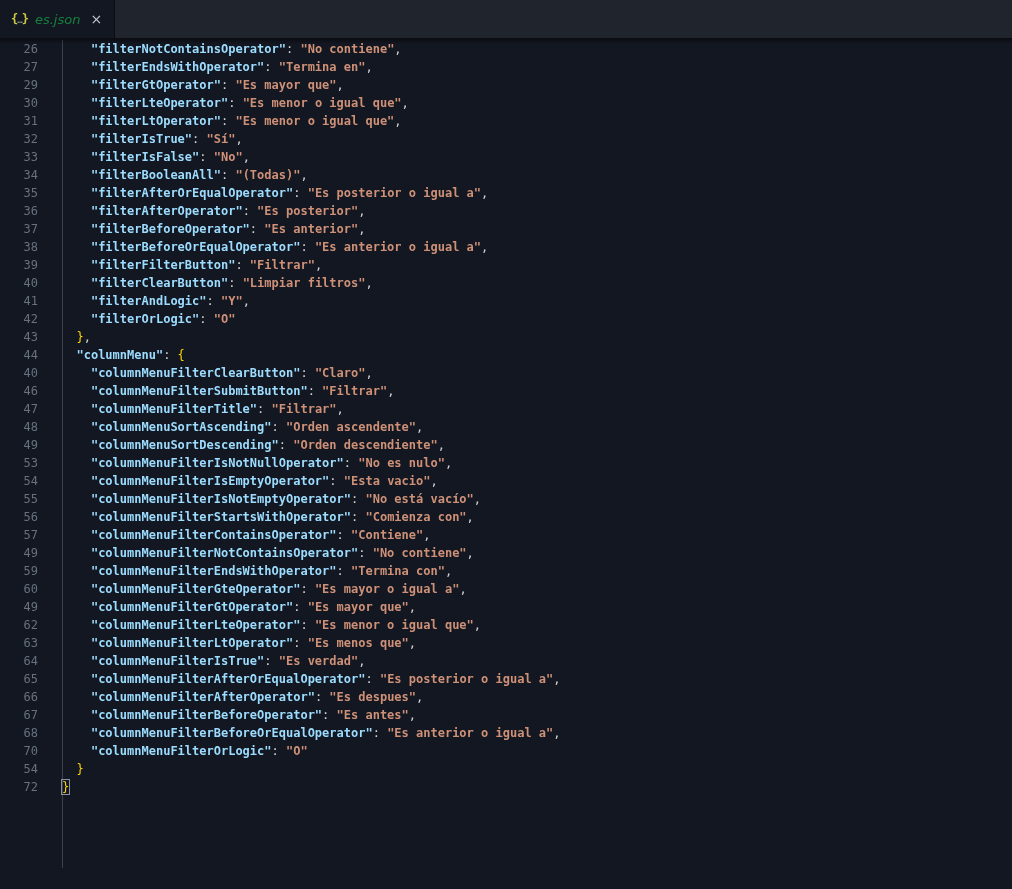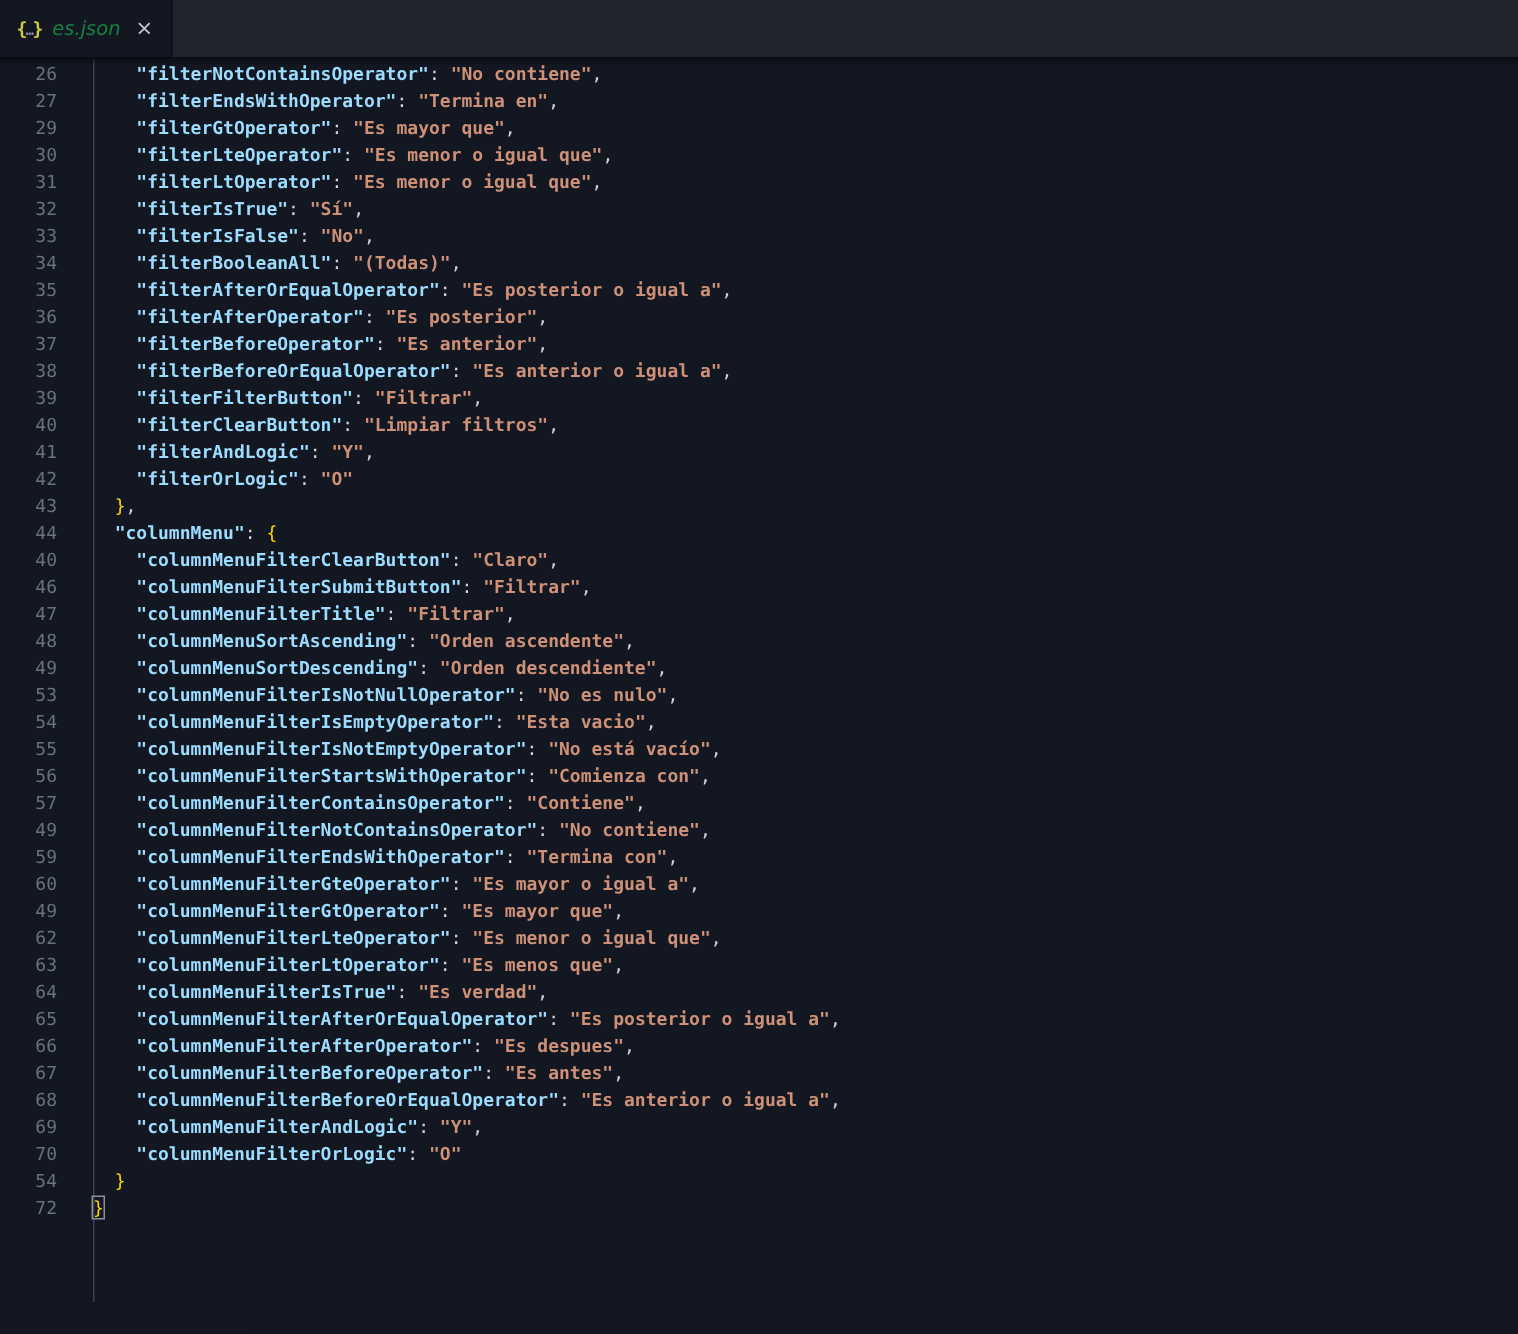--- a/index.html
+++ b/index.html
@@ -77,18 +77,17 @@
       <div class="row"><span class="ln">59</span><span class="code"><span class="ws">    </span><span class="key">"columnMenuFilterEndsWithOperator"</span><span class="punc">: </span><span class="str">"Termina con"</span><span class="punc">,</span></span></div>
       <div class="row"><span class="ln">60</span><span class="code"><span class="ws">    </span><span class="key">"columnMenuFilterGteOperator"</span><span class="punc">: </span><span class="str">"Es mayor o igual a"</span><span class="punc">,</span></span></div>
       <div class="row"><span class="ln">49</span><span class="code"><span class="ws">    </span><span class="key">"columnMenuFilterGtOperator"</span><span class="punc">: </span><span class="str">"Es mayor que"</span><span class="punc">,</span></span></div>
       <div class="row"><span class="ln">62</span><span class="code"><span class="ws">    </span><span class="key">"columnMenuFilterLteOperator"</span><span class="punc">: </span><span class="str">"Es menor o igual que"</span><span class="punc">,</span></span></div>
       <div class="row"><span class="ln">63</span><span class="code"><span class="ws">    </span><span class="key">"columnMenuFilterLtOperator"</span><span class="punc">: </span><span class="str">"Es menos que"</span><span class="punc">,</span></span></div>
       <div class="row"><span class="ln">64</span><span class="code"><span class="ws">    </span><span class="key">"columnMenuFilterIsTrue"</span><span class="punc">: </span><span class="str">"Es verdad"</span><span class="punc">,</span></span></div>
       <div class="row"><span class="ln">65</span><span class="code"><span class="ws">    </span><span class="key">"columnMenuFilterAfterOrEqualOperator"</span><span class="punc">: </span><span class="str">"Es posterior o igual a"</span><span class="punc">,</span></span></div>
       <div class="row"><span class="ln">66</span><span class="code"><span class="ws">    </span><span class="key">"columnMenuFilterAfterOperator"</span><span class="punc">: </span><span class="str">"Es despues"</span><span class="punc">,</span></span></div>
       <div class="row"><span class="ln">67</span><span class="code"><span class="ws">    </span><span class="key">"columnMenuFilterBeforeOperator"</span><span class="punc">: </span><span class="str">"Es antes"</span><span class="punc">,</span></span></div>
       <div class="row"><span class="ln">68</span><span class="code"><span class="ws">    </span><span class="key">"columnMenuFilterBeforeOrEqualOperator"</span><span class="punc">: </span><span class="str">"Es anterior o igual a"</span><span class="punc">,</span></span></div>
-      <div class="row"><span class="ln">69</span><span class="code"><span class="ws">    </span><span class="key">"columnMenuFilterAndLogic"</span><span class="punc">: </span><span class="str">"Y"</span><span class="punc">,</span></span></div>
       <div class="row"><span class="ln">70</span><span class="code"><span class="ws">    </span><span class="key">"columnMenuFilterOrLogic"</span><span class="punc">: </span><span class="str">"O"</span></span></div>
       <div class="row"><span class="ln">54</span><span class="code"><span class="ws">  </span><span class="brace">}</span></span></div>
       <div class="row"><span class="ln">72</span><span class="code"><span class="ws"></span><span class="brace match">}</span></span></div>
     </div>
 </div>
 
 </body></html>

